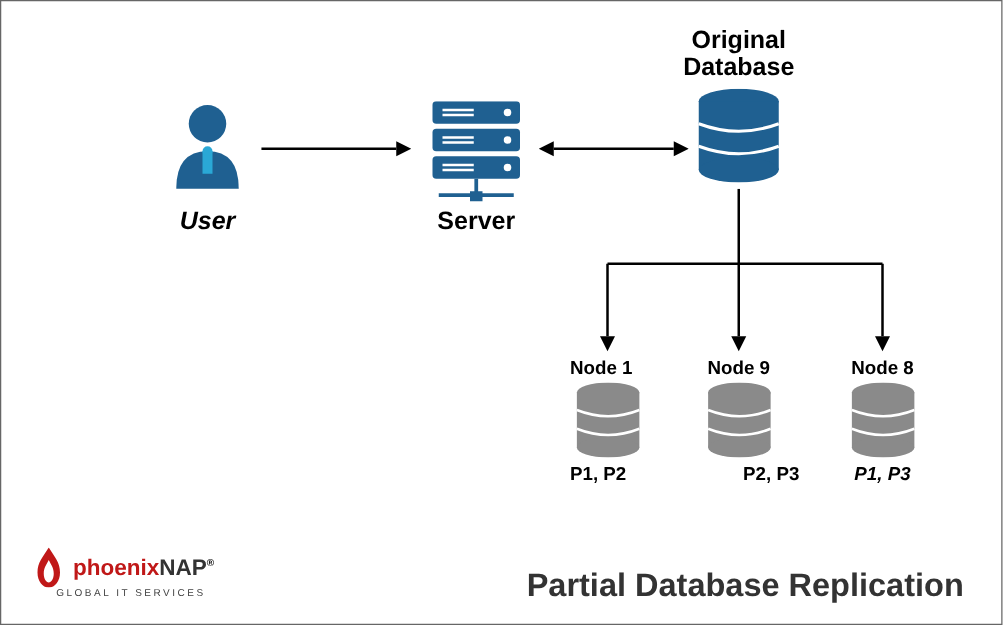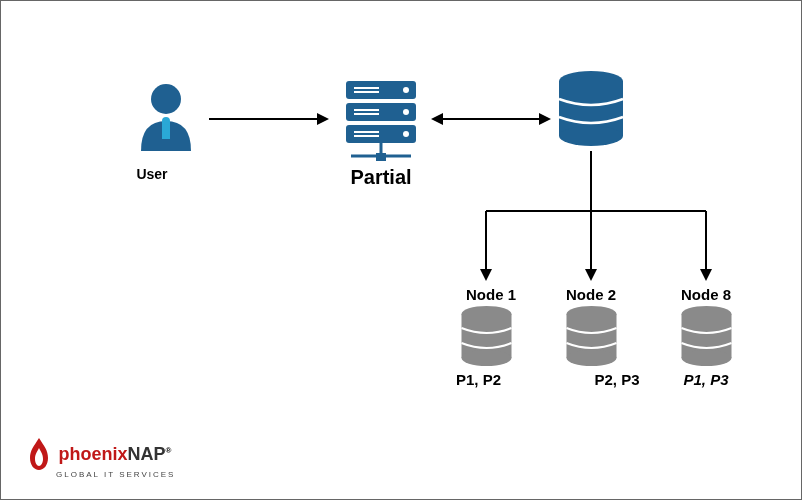--- a/index.html
+++ b/index.html
@@ -15,41 +15,45 @@
 <body>
 
 <div class="canvas">
 
   <svg style="position:absolute;left:130px;top:80px" width="70" height="80" viewBox="0 0 70 80">
     <circle cx="35" cy="18" r="15" fill="#1f6091"></circle>
     <path d="M10 70 Q10 40 35 40 Q60 40 60 70 Z" fill="#1f6091"></path>
     <rect x="31" y="40" width="8" height="18" fill="#2aa8d6"></rect>
     <circle cx="35" cy="40" r="4" fill="#2aa8d6"></circle>
   </svg>
-  <div class="label" style="left:116px;top:165px;width:70px;font-size:14px;">User</div>
+  <div class="label" style="left:130px;top:165px;width:70px;font-size:20px;font-style:italic;">User</div>
 
   <svg style="position:absolute;left:335px;top:80px" width="90" height="85" viewBox="0 0 90 85">
     <rect x="10" y="0" width="70" height="18" rx="3" fill="#1f6091"></rect>
     <rect x="10" y="22" width="70" height="18" rx="3" fill="#1f6091"></rect>
     <rect x="10" y="44" width="70" height="18" rx="3" fill="#1f6091"></rect>
     <circle cx="70" cy="9" r="3" fill="#fff"></circle>
     <circle cx="70" cy="31" r="3" fill="#fff"></circle>
     <circle cx="70" cy="53" r="3" fill="#fff"></circle>
     <rect x="18" y="6" width="25" height="2" fill="#fff"></rect>
     <rect x="18" y="10" width="25" height="2" fill="#fff"></rect>
     <rect x="18" y="28" width="25" height="2" fill="#fff"></rect>
     <rect x="18" y="32" width="25" height="2" fill="#fff"></rect>
     <rect x="18" y="50" width="25" height="2" fill="#fff"></rect>
     <rect x="18" y="54" width="25" height="2" fill="#fff"></rect>
     <line x1="45" y1="62" x2="45" y2="75" stroke="#1f6091" stroke-width="3"></line>
     <line x1="15" y1="75" x2="75" y2="75" stroke="#1f6091" stroke-width="3"></line>
     <rect x="40" y="72" width="10" height="8" fill="#1f6091"></rect>
   </svg>
-  <div class="label" style="left:335px;top:165px;width:90px;font-size:20px;">Partial</div>
+  <div class="label" style="left:335px;top:165px;width:90px;font-size:20px;">Server</div>
 
+  <div class="label" style="left:535px;top:20px;width:110px;font-size:20px;line-height:1.1;">
+    <span>Original</span><br>
+    <span>Database</span>
+  </div>
   <svg style="position:absolute;left:555px;top:70px" width="70" height="75" viewBox="0 0 70 75">
     <ellipse cx="35" cy="10" rx="32" ry="10" fill="#1f6091"></ellipse>
     <rect x="3" y="10" width="64" height="55" fill="#1f6091"></rect>
     <ellipse cx="35" cy="65" rx="32" ry="10" fill="#1f6091"></ellipse>
     <path d="M3 28 Q35 40 67 28" stroke="#fff" stroke-width="2.5" fill="none"></path>
     <path d="M3 46 Q35 58 67 46" stroke="#fff" stroke-width="2.5" fill="none"></path>
   </svg>
 
   <svg style="position:absolute;left:208px;top:108px" width="120" height="20">
     <line x1="0" y1="10" x2="108" y2="10" stroke="#000" stroke-width="2"></line>
@@ -65,55 +69,56 @@
     <line x1="130" y1="0" x2="130" y2="60" stroke="#000" stroke-width="2"></line>
     <line x1="25" y1="60" x2="245" y2="60" stroke="#000" stroke-width="2"></line>
     <line x1="25" y1="60" x2="25" y2="118" stroke="#000" stroke-width="2"></line>
     <polygon points="19,118 25,130 31,118" fill="#000"></polygon>
     <line x1="130" y1="60" x2="130" y2="118" stroke="#000" stroke-width="2"></line>
     <polygon points="124,118 130,130 136,118" fill="#000"></polygon>
     <line x1="245" y1="60" x2="245" y2="118" stroke="#000" stroke-width="2"></line>
     <polygon points="239,118 245,130 251,118" fill="#000"></polygon>
   </svg>
 
-  <div class="small-label" style="position:absolute;left:455px;top:285px;width:60px;text-align:right;">Node 1</div>
+  <div class="small-label" style="position:absolute;left:455px;top:285px;width:60px;text-align:left;">Node 1</div>
   <svg style="position:absolute;left:458px;top:305px" width="55" height="60" viewBox="0 0 55 60">
     <ellipse cx="27.5" cy="8" rx="25" ry="8" fill="#8a8a8a"></ellipse>
     <rect x="2.5" y="8" width="50" height="44" fill="#8a8a8a"></rect>
     <ellipse cx="27.5" cy="52" rx="25" ry="8" fill="#8a8a8a"></ellipse>
     <path d="M2.5 22 Q27.5 32 52.5 22" stroke="#fff" stroke-width="2" fill="none"></path>
     <path d="M2.5 37 Q27.5 47 52.5 37" stroke="#fff" stroke-width="2" fill="none"></path>
   </svg>
   <div class="small-label" style="position:absolute;left:455px;top:370px;width:60px;">P1, P2</div>
 
-  <div class="small-label" style="position:absolute;left:560px;top:285px;width:60px;text-align:center;">Node 2</div>
+  <div class="small-label" style="position:absolute;left:560px;top:285px;width:60px;text-align:center;">Node 9</div>
   <svg style="position:absolute;left:563px;top:305px" width="55" height="60" viewBox="0 0 55 60">
     <ellipse cx="27.5" cy="8" rx="25" ry="8" fill="#8a8a8a"></ellipse>
     <rect x="2.5" y="8" width="50" height="44" fill="#8a8a8a"></rect>
     <ellipse cx="27.5" cy="52" rx="25" ry="8" fill="#8a8a8a"></ellipse>
     <path d="M2.5 22 Q27.5 32 52.5 22" stroke="#fff" stroke-width="2" fill="none"></path>
     <path d="M2.5 37 Q27.5 47 52.5 37" stroke="#fff" stroke-width="2" fill="none"></path>
   </svg>
   <div class="small-label" style="position:absolute;left:586px;top:370px;width:60px;text-align:center;">P2, P3</div>
 
   <div class="small-label" style="position:absolute;left:675px;top:285px;width:60px;text-align:center;">Node 8</div>
   <svg style="position:absolute;left:678px;top:305px" width="55" height="60" viewBox="0 0 55 60">
     <ellipse cx="27.5" cy="8" rx="25" ry="8" fill="#8a8a8a"></ellipse>
     <rect x="2.5" y="8" width="50" height="44" fill="#8a8a8a"></rect>
     <ellipse cx="27.5" cy="52" rx="25" ry="8" fill="#8a8a8a"></ellipse>
     <path d="M2.5 22 Q27.5 32 52.5 22" stroke="#fff" stroke-width="2" fill="none"></path>
     <path d="M2.5 37 Q27.5 47 52.5 37" stroke="#fff" stroke-width="2" fill="none"></path>
   </svg>
   <div class="small-label" style="position:absolute;left:675px;top:370px;width:60px;text-align:center;font-style:italic;">P1, P3</div>
 
+  <div class="caption">Partial Database Replication</div>
 
   <div class="logo">
     <svg width="26" height="32" viewBox="0 0 26 32" style="vertical-align:middle;">
       <path d="M13 0 C8 8 4 12 4 20 C4 27 8 32 13 32 C18 32 22 27 22 20 C22 12 18 8 13 0 Z" fill="#c01818"></path>
       <path d="M13 10 C11 14 9 16 9 21 C9 25 11 28 13 28 C15 28 17 25 17 21 C17 16 15 14 13 10 Z" fill="#fff"></path>
     </svg>
     <span class="logo-text" style="vertical-align:middle;margin-left:2px;">
       <span style="color:#c01818;">phoenix</span><span style="color:#333;">NAP</span><sup style="font-size:8px;">®</sup>
     </span>
-    <div class="logo-sub" style="margin-left:30px;">GLOBAL IT SERVICES</div>
+    <div class="logo-sub" style="margin-left:19px;">GLOBAL IT SERVICES</div>
   </div>
 
 </div>
 
 </body></html>

